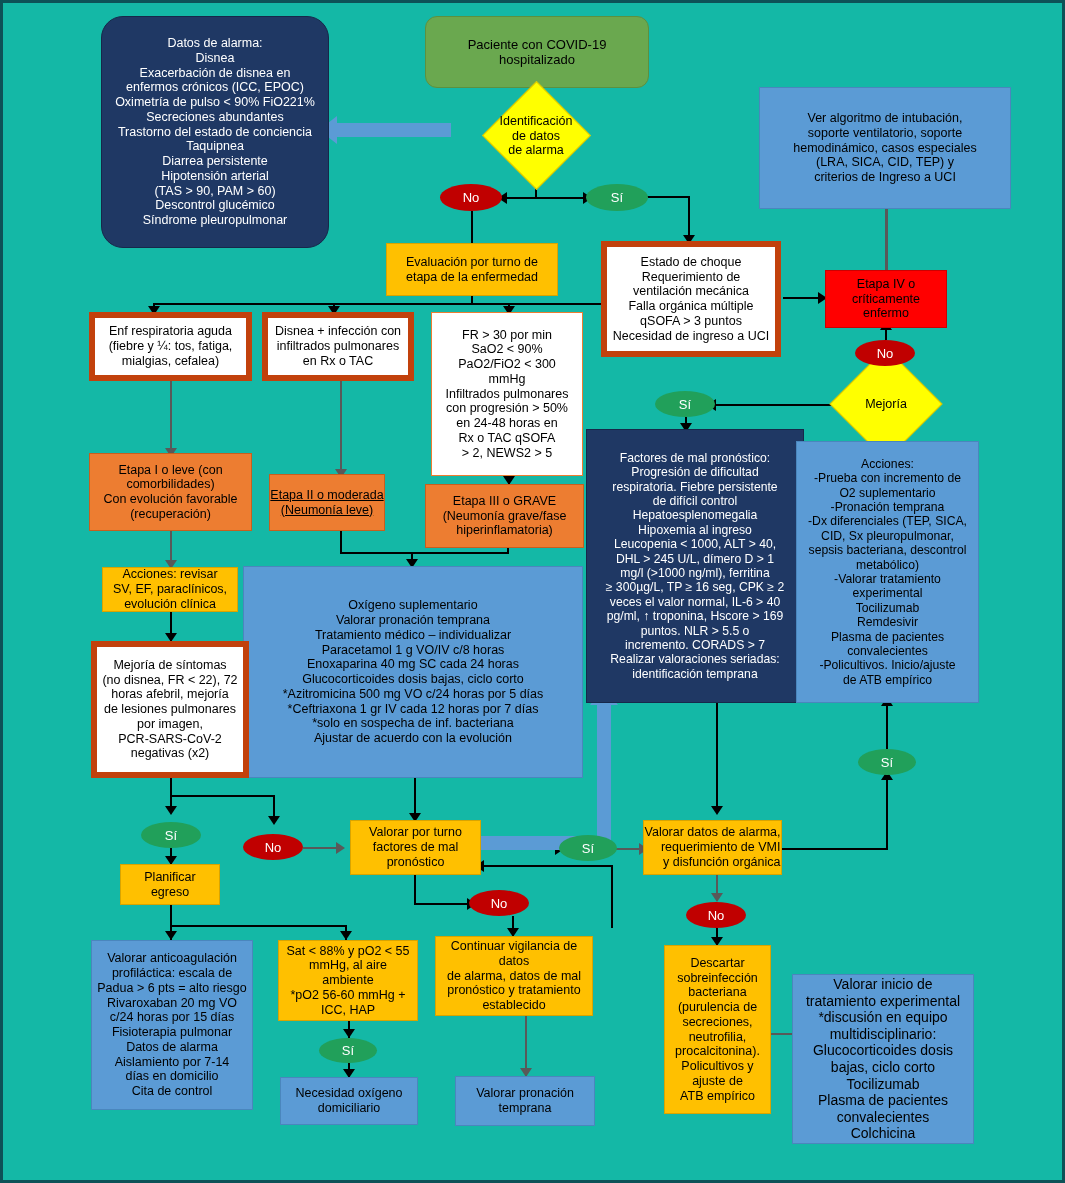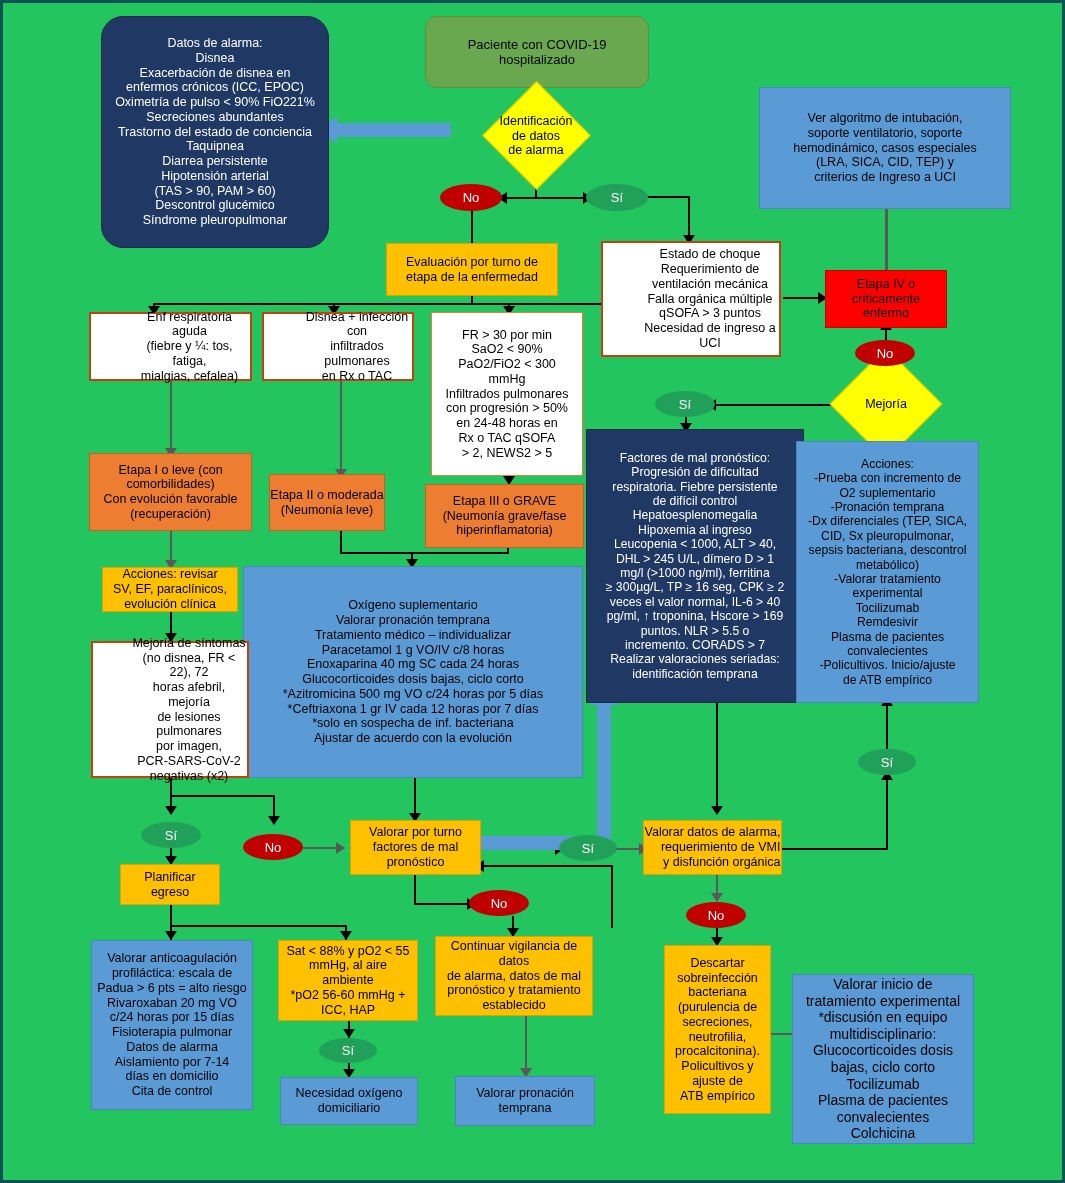--- a/index.html
+++ b/index.html
@@ -3,21 +3,21 @@
 <meta charset="utf-8">
 <style>
   html, body {
     margin: 0; padding: 0;
     background: #ffffff;
   }
   #page {
     position: relative;
     width: 1065px;
     height: 1183px;
-    background: #22c55e;
+    background: #14b8a6;
     border: 3px solid #0d5257;
     box-sizing: border-box;
     font-family: "Liberation Sans", sans-serif;
     overflow: hidden;
   }
   .node {
     position: absolute;
     box-sizing: border-box;
     display: flex;
     align-items: center;
@@ -56,23 +56,22 @@
     border: 1px solid #d9a400;
     color: #000;
   }
   .red-fill {
     background: #ff0000;
     border: 1px solid #cc0000;
     color: #000;
   }
   .white-peach {
     background: #ffffff;
-    border: 2px solid #c2410c;
-    color: #000;
-    padding-left: 38px;
+    border: 6px solid #c2410c;
+    color: #000;
   }
   .white-orange {
     background: #ffffff;
     border: 1px solid #ed7d31;
     color: #000;
   }
   
   .diamond {
     position: absolute;
     z-index: 5;
@@ -373,21 +372,21 @@
 con progresión &gt; 50%
 en 24-48 horas en
 Rx o TAC qSOFA
 &gt; 2, NEWS2 &gt; 5</div>
 
   <div class="node orange-fill" style="left:86px; top:450px; width:163px; height:78px; font-size:12.5px;">Etapa I o leve (con
 comorbilidades)
 Con evolución favorable
 (recuperación)</div>
 
-  <div class="node orange-fill" style="left:266px; top:471px; width:116px; height:57px; font-size:12.5px;">Etapa II o moderada
+  <div class="node orange-fill" style="left:266px; top:471px; width:116px; height:57px; font-size:12.5px;text-decoration:underline;">Etapa II o moderada
 (Neumonía leve)</div>
 
   <div class="node orange-fill" style="left:422px; top:481px; width:159px; height:64px; font-size:12.5px;">Etapa III o GRAVE
 (Neumonía grave/fase
 hiperinflamatoria)</div>
 
   <div class="node navy" style="left:583px; top:426px; width:218px; height:274px; font-size:12.2px;">Factores de mal pronóstico:
 Progresión de dificultad
 respiratoria. Fiebre persistente
 de difícil control

